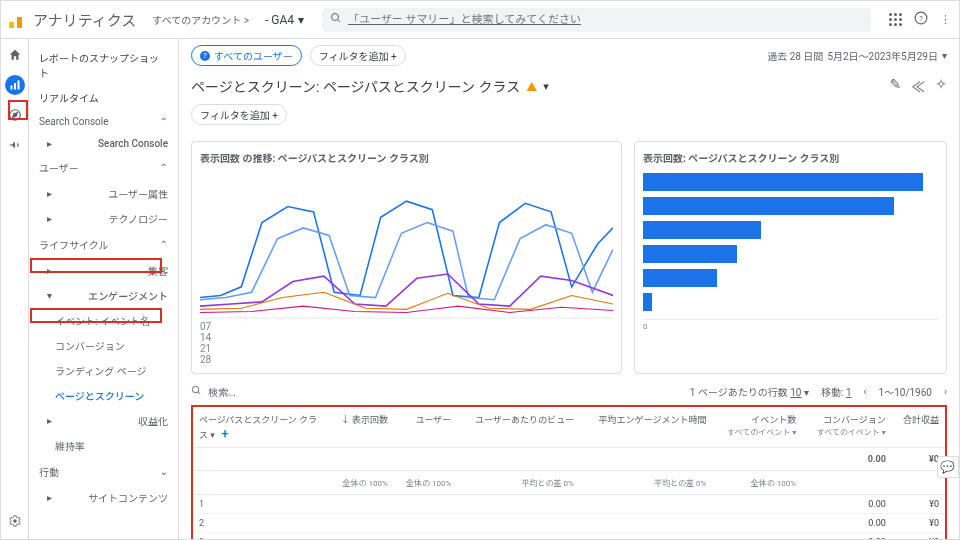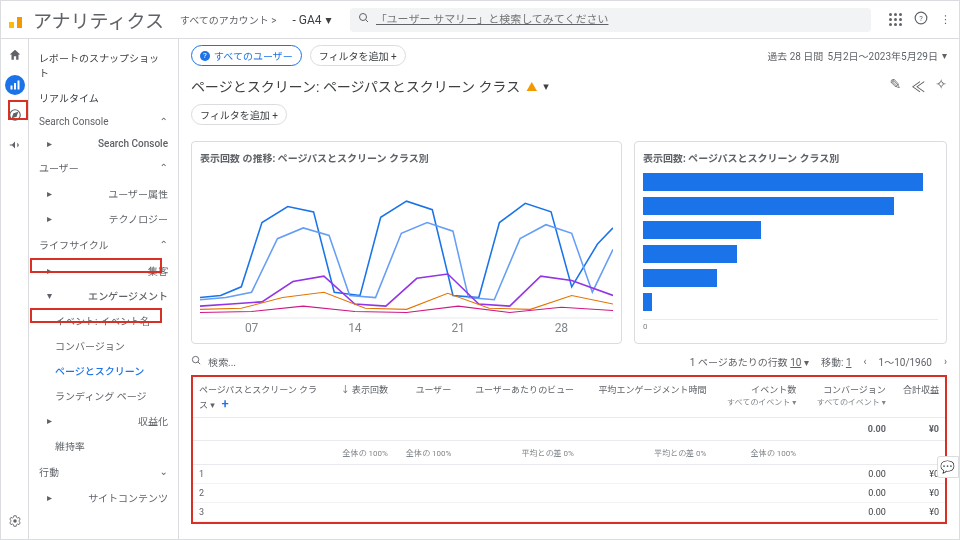--- a/index.html
+++ b/index.html
@@ -5,21 +5,21 @@
 * { margin: 0; padding: 0; box-sizing: border-box; font-family: 'Roboto', 'Noto Sans JP', Arial, sans-serif; }
 body { background: #fff; font-size: 11px; color: #3c4043; }
 .app { display: flex; flex-direction: column; width: 960px; height: 540px; background: #fff; border: 1px solid #dadce0; margin: 0; overflow: hidden; }
 .stage { position: relative; width: 960px; height: 540px; }
 .highlight-nav { position: absolute; border: 2px solid #d93025; pointer-events: none; z-index: 100; }
 .topbar { height: 38px; display: flex; align-items: center; padding: 0 8px; border-bottom: 1px solid #dadce0; gap: 8px; }
 .logo { display: flex; align-items: center; gap: 4px; }
 .logo-icon { width: 16px; height: 16px; position: relative; }
 .logo-icon::before { content: ""; position: absolute; left: 0; bottom: 0; width: 5px; height: 6px; background: #fbbc04; }
 .logo-icon::after { content: ""; position: absolute; right: 3px; bottom: 0; width: 5px; height: 11px; background: #f29900; }
-.product { font-size: 19px; color: #5f6368; }
+.product { font-size: 15px; color: #5f6368; }
 .breadcrumb { font-size: 10px; color: #5f6368; margin-left: 8px; }
 .account { font-size: 12px; color: #3c4043; margin-left: 8px; display: flex; align-items: center; gap: 4px; }
 .search-wrap { flex: 1; margin: 0 10px; background: #f1f3f4; border-radius: 4px; height: 24px; display: flex; align-items: center; padding: 0 8px; gap: 6px; color: #5f6368; text-decoration: underline; }
 .search-wrap input { border: none; background: transparent; outline: none; flex: 1; font-size: 11px; color: #5f6368; }
 .topbar-right { display: flex; gap: 12px; align-items: center; color: #5f6368; }
 .apps-icon { display: grid; grid-template-columns: repeat(3,3px); grid-template-rows: repeat(3,3px); gap: 2px; }
 .apps-icon span { background: #5f6368; width: 3px; height: 3px; border-radius: 50%; }
 .body { flex: 1; display: flex; overflow: hidden; }
 .rail { width: 28px; border-right: 1px solid #dadce0; display: flex; flex-direction: column; align-items: center; padding-top: 6px; gap: 10px; }
 .rail-item { width: 20px; height: 20px; border-radius: 50%; display: flex; align-items: center; justify-content: center; color: #5f6368; cursor: pointer; }
@@ -42,21 +42,21 @@
 .title-row { padding: 4px 12px; display: flex; align-items: center; gap: 6px; }
 .title-row h1 { font-size: 14px; font-weight: 400; color: #3c4043; }
 .warn { color: #f29900; font-size: 11px; }
 .title-actions { margin-left: auto; display: flex; gap: 10px; color: #5f6368; font-size: 14px; }
 .filter-row { padding: 4px 12px 8px; }
 .charts { display: flex; gap: 12px; padding: 8px 12px 4px; }
 .card { flex: 1; border: 1px solid #dadce0; border-radius: 4px; padding: 8px; }
 .card h3 { font-size: 10px; font-weight: 700; color: #5f6368; margin-bottom: 4px; }
 .line-chart { height: 150px; position: relative; }
 .line-chart svg { width: 100%; height: 100%; }
-.x-labels { display: flex; justify-content: space-around; font-size: 12px; color: #80868b; margin-top: 2px; }
+.x-labels { display: flex; justify-content: space-around; font-size: 10px; color: #80868b; margin-top: 2px; flex-direction: column; }
 .bar-chart { height: 150px; display: flex; flex-direction: column; gap: 6px; padding-top: 4px; }
 .bar-row { display: flex; align-items: center; height: 18px; }
 .bar { background: #1a73e8; height: 100%; }
 .table-toolbar { display: flex; align-items: center; padding: 6px 12px; gap: 6px; color: #5f6368; font-size: 10px; }
 .table-toolbar .tt-right { margin-left: auto; display: flex; gap: 12px; align-items: center; }
 .table-wrap { margin: 0 12px 8px; border: 2px solid #d93025; }
 .table { width: 100%; border-collapse: collapse; font-size: 9px; }
 .table th { text-align: right; padding: 6px 6px; color: #5f6368; font-weight: 400; vertical-align: top; border-bottom: 1px solid #e8eaed; }
 .table th:first-child { text-align: left; }
 .table td { text-align: right; padding: 4px 6px; color: #3c4043; border-bottom: 1px solid #f1f3f4; }
@@ -162,22 +162,22 @@
     <div class="side-item small">▸ <span>ユーザー属性</span></div>
     <div class="side-item small">▸ <span>テクノロジー</span></div>
     <div class="side-section">
       <span>ライフサイクル</span>
             <span class="chevron">⌃</span>
     </div>
     <div class="side-item small">▸ <span>集客</span></div>
     <div class="side-item small bold">▾ <span>エンゲージメント</span></div>
     <div class="side-item smaller">イベント: イベント名</div>
     <div class="side-item smaller">コンバージョン</div>
+    <div class="side-item smaller">ランディング ページ</div>
     <div class="side-item smaller active">ページとスクリーン</div>
-    <div class="side-item smaller">ランディング ページ</div>
     <div class="side-item small">▸ <span>収益化</span></div>
     <div class="side-item smaller">維持率</div>
     <div class="side-section">
       <span>行動</span>
             <span class="chevron">⌄</span>
     </div>
     <div class="side-item small">▸ <span>サイトコンテンツ</span></div>
   </div>
 
   <div class="main">

